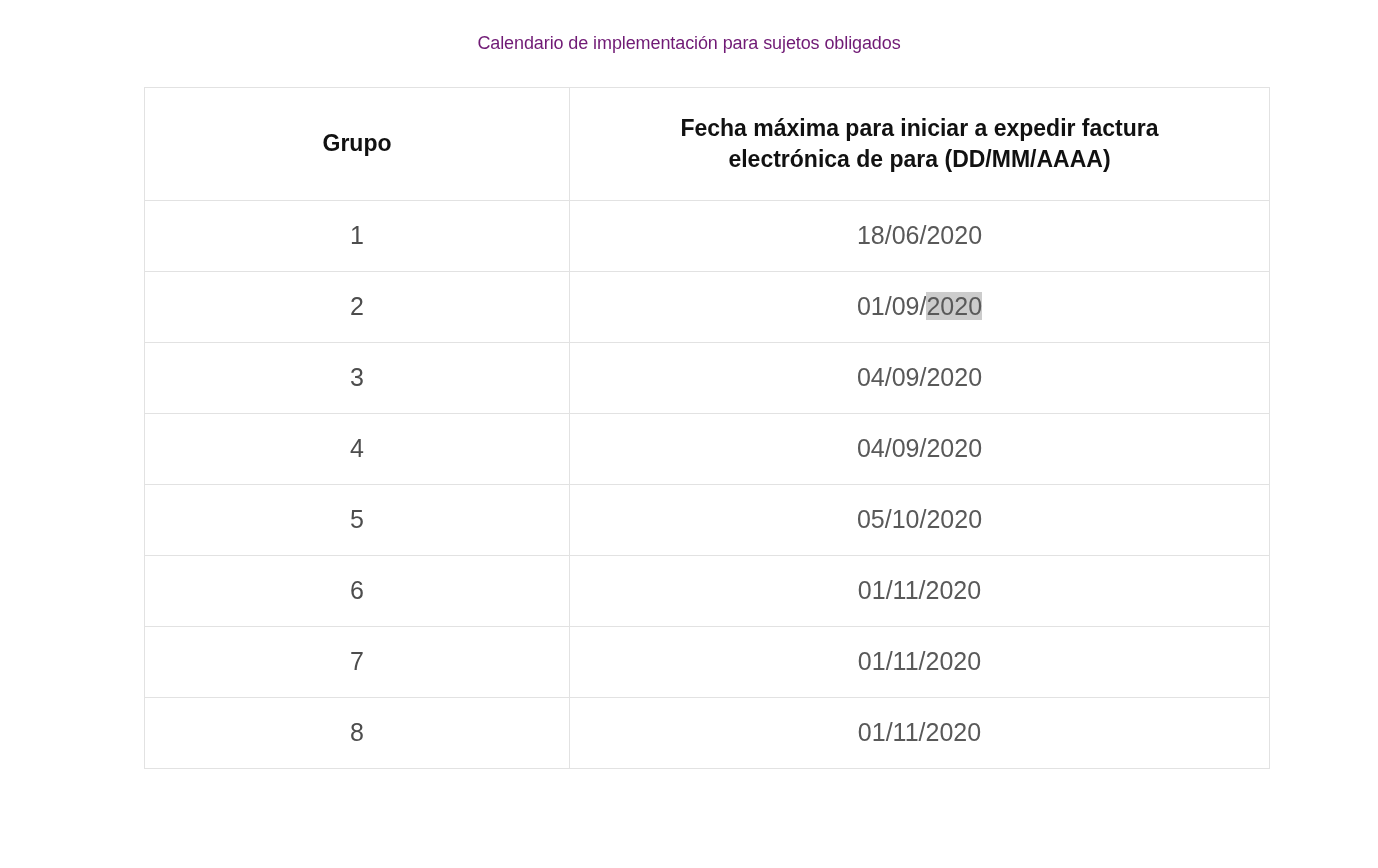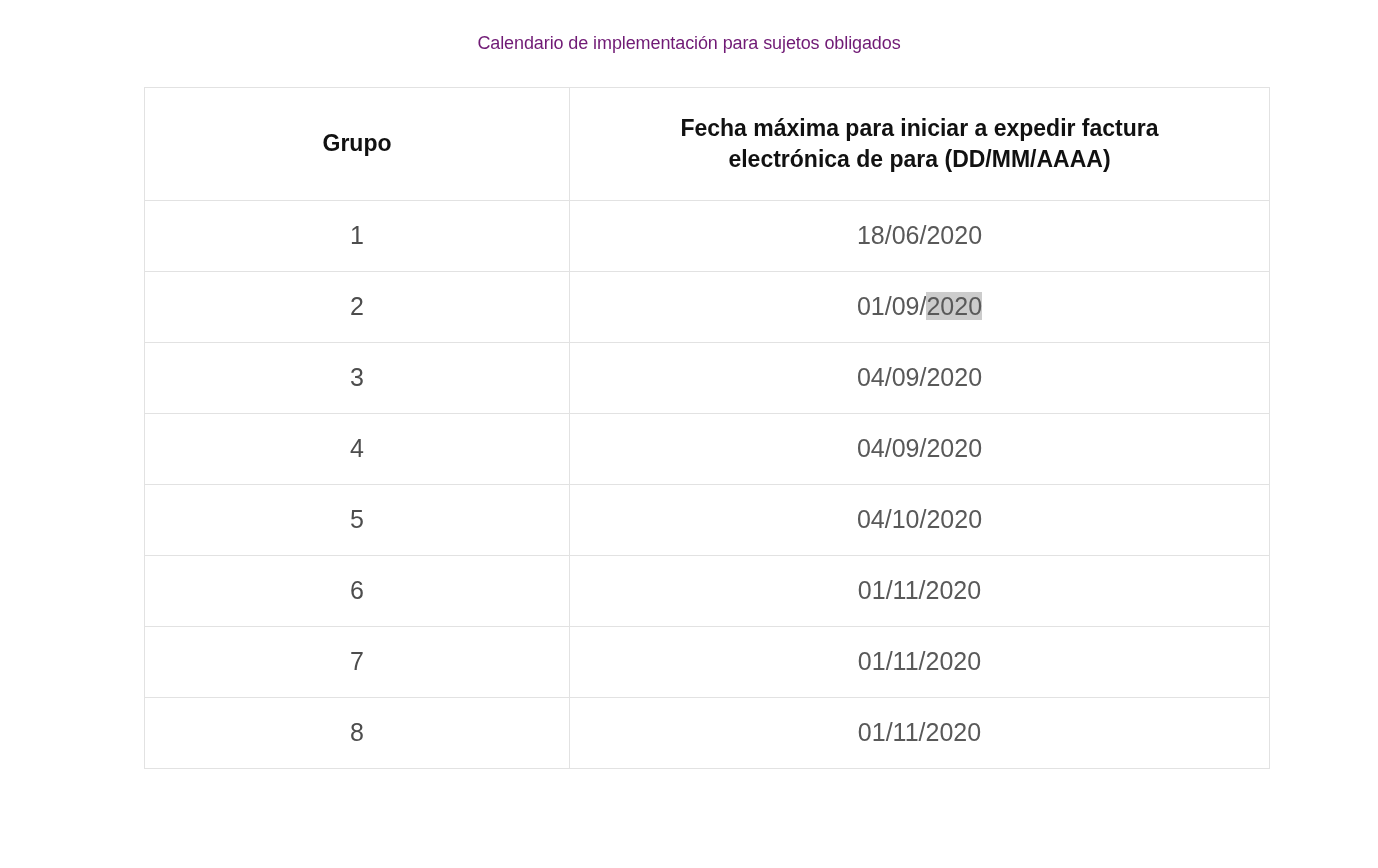--- a/index.html
+++ b/index.html
@@ -109,21 +109,21 @@
         <tr>
           <td class="body-cell group-cell">3</td>
           <td class="body-cell"><span>04/09/</span><span class="hl"></span><span>2020</span></td>
         </tr>
         <tr>
           <td class="body-cell group-cell">4</td>
           <td class="body-cell"><span>04/09/</span><span class="hl"></span><span>2020</span></td>
         </tr>
         <tr>
           <td class="body-cell group-cell">5</td>
-          <td class="body-cell"><span>04/10/</span><span class="hl"></span><span>2020</span></td>
+          <td class="body-cell"><span>05/10/</span><span class="hl"></span><span>2020</span></td>
         </tr>
         <tr>
           <td class="body-cell group-cell">6</td>
           <td class="body-cell"><span>01/11/</span><span class="hl"></span><span>2020</span></td>
         </tr>
         <tr>
           <td class="body-cell group-cell">7</td>
           <td class="body-cell"><span>01/11/</span><span class="hl"></span><span>2020</span></td>
         </tr>
         <tr>

